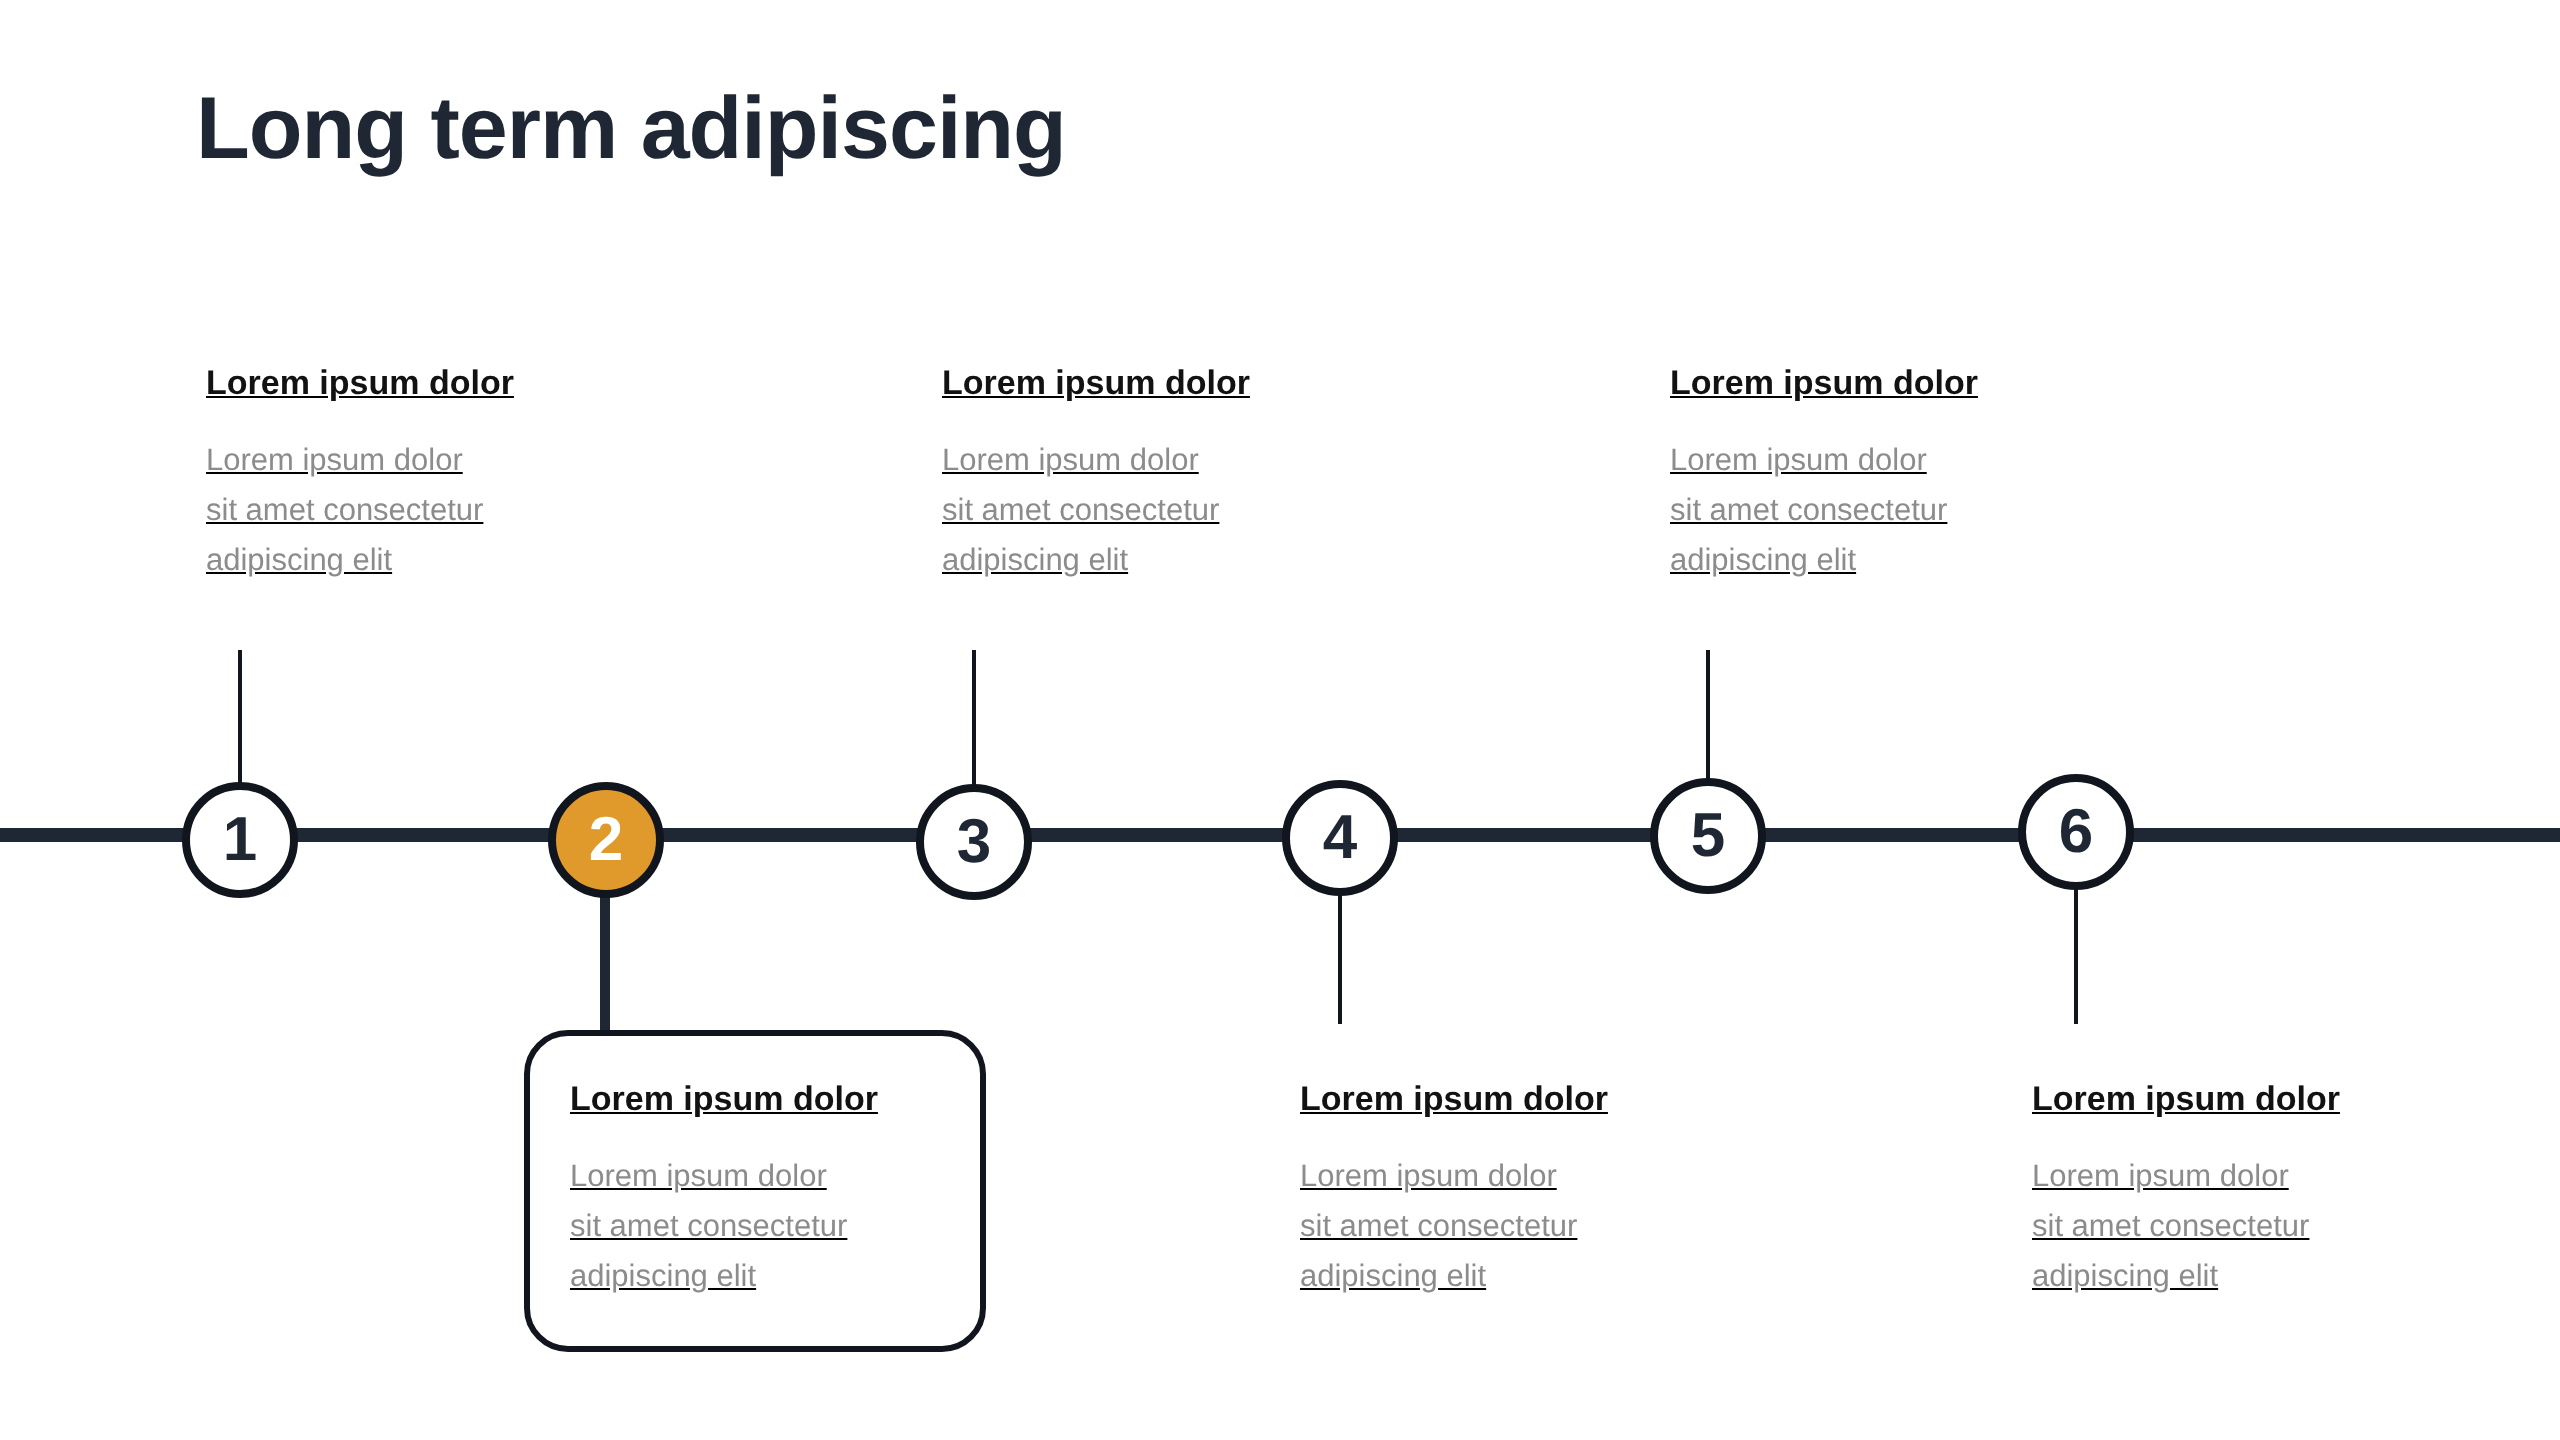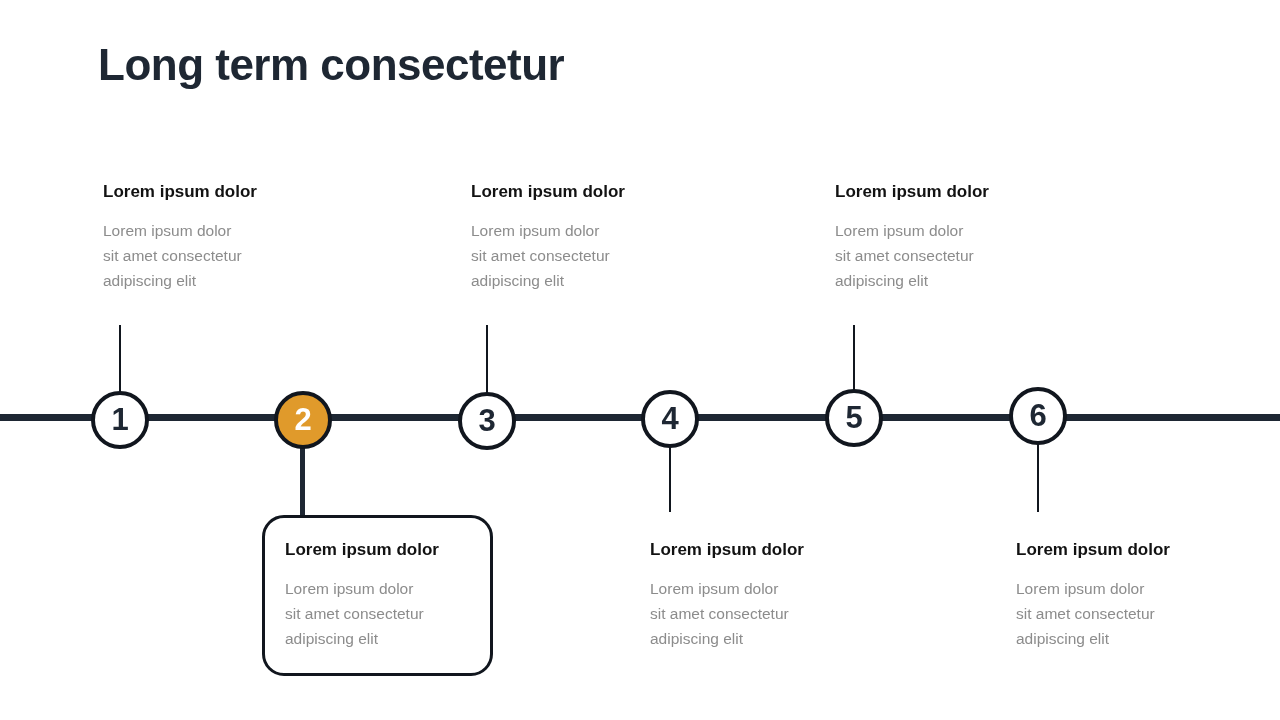--- a/index.html
+++ b/index.html
@@ -83,20 +83,21 @@
     position: absolute;
     width: 5px;
     background: #1e2733;
     z-index: 3;
   }
 
   
   .text-block {
     position: absolute;
     width: 230px;
+    text-decoration: underline;
   }
   .block-heading {
     font-size: 17px;
     font-weight: bold;
     color: #121212;
     line-height: 1.2;
     margin: 0 0 16px 0;
     white-space: nowrap;
   }
   .block-body {
@@ -128,21 +129,21 @@
     left: 20px;
     top: 22px;
     width: 200px;
   }
 </style>
 </head>
 <body>
 
 <div class="slide">
 
-  <div class="slide-title">Long term consectetur</div>
+  <div class="slide-title">Long term adipiscing</div>
 
   <div class="timeline-axis"></div>
 
   <div class="text-block" style="left:103px; top:182px;">
     <p class="block-heading">Lorem ipsum dolor</p>
     <p class="block-body">
       <span>Lorem ipsum dolor</span>
       <span>sit amet consectetur</span>
       <span>adipiscing elit</span>
     </p>

